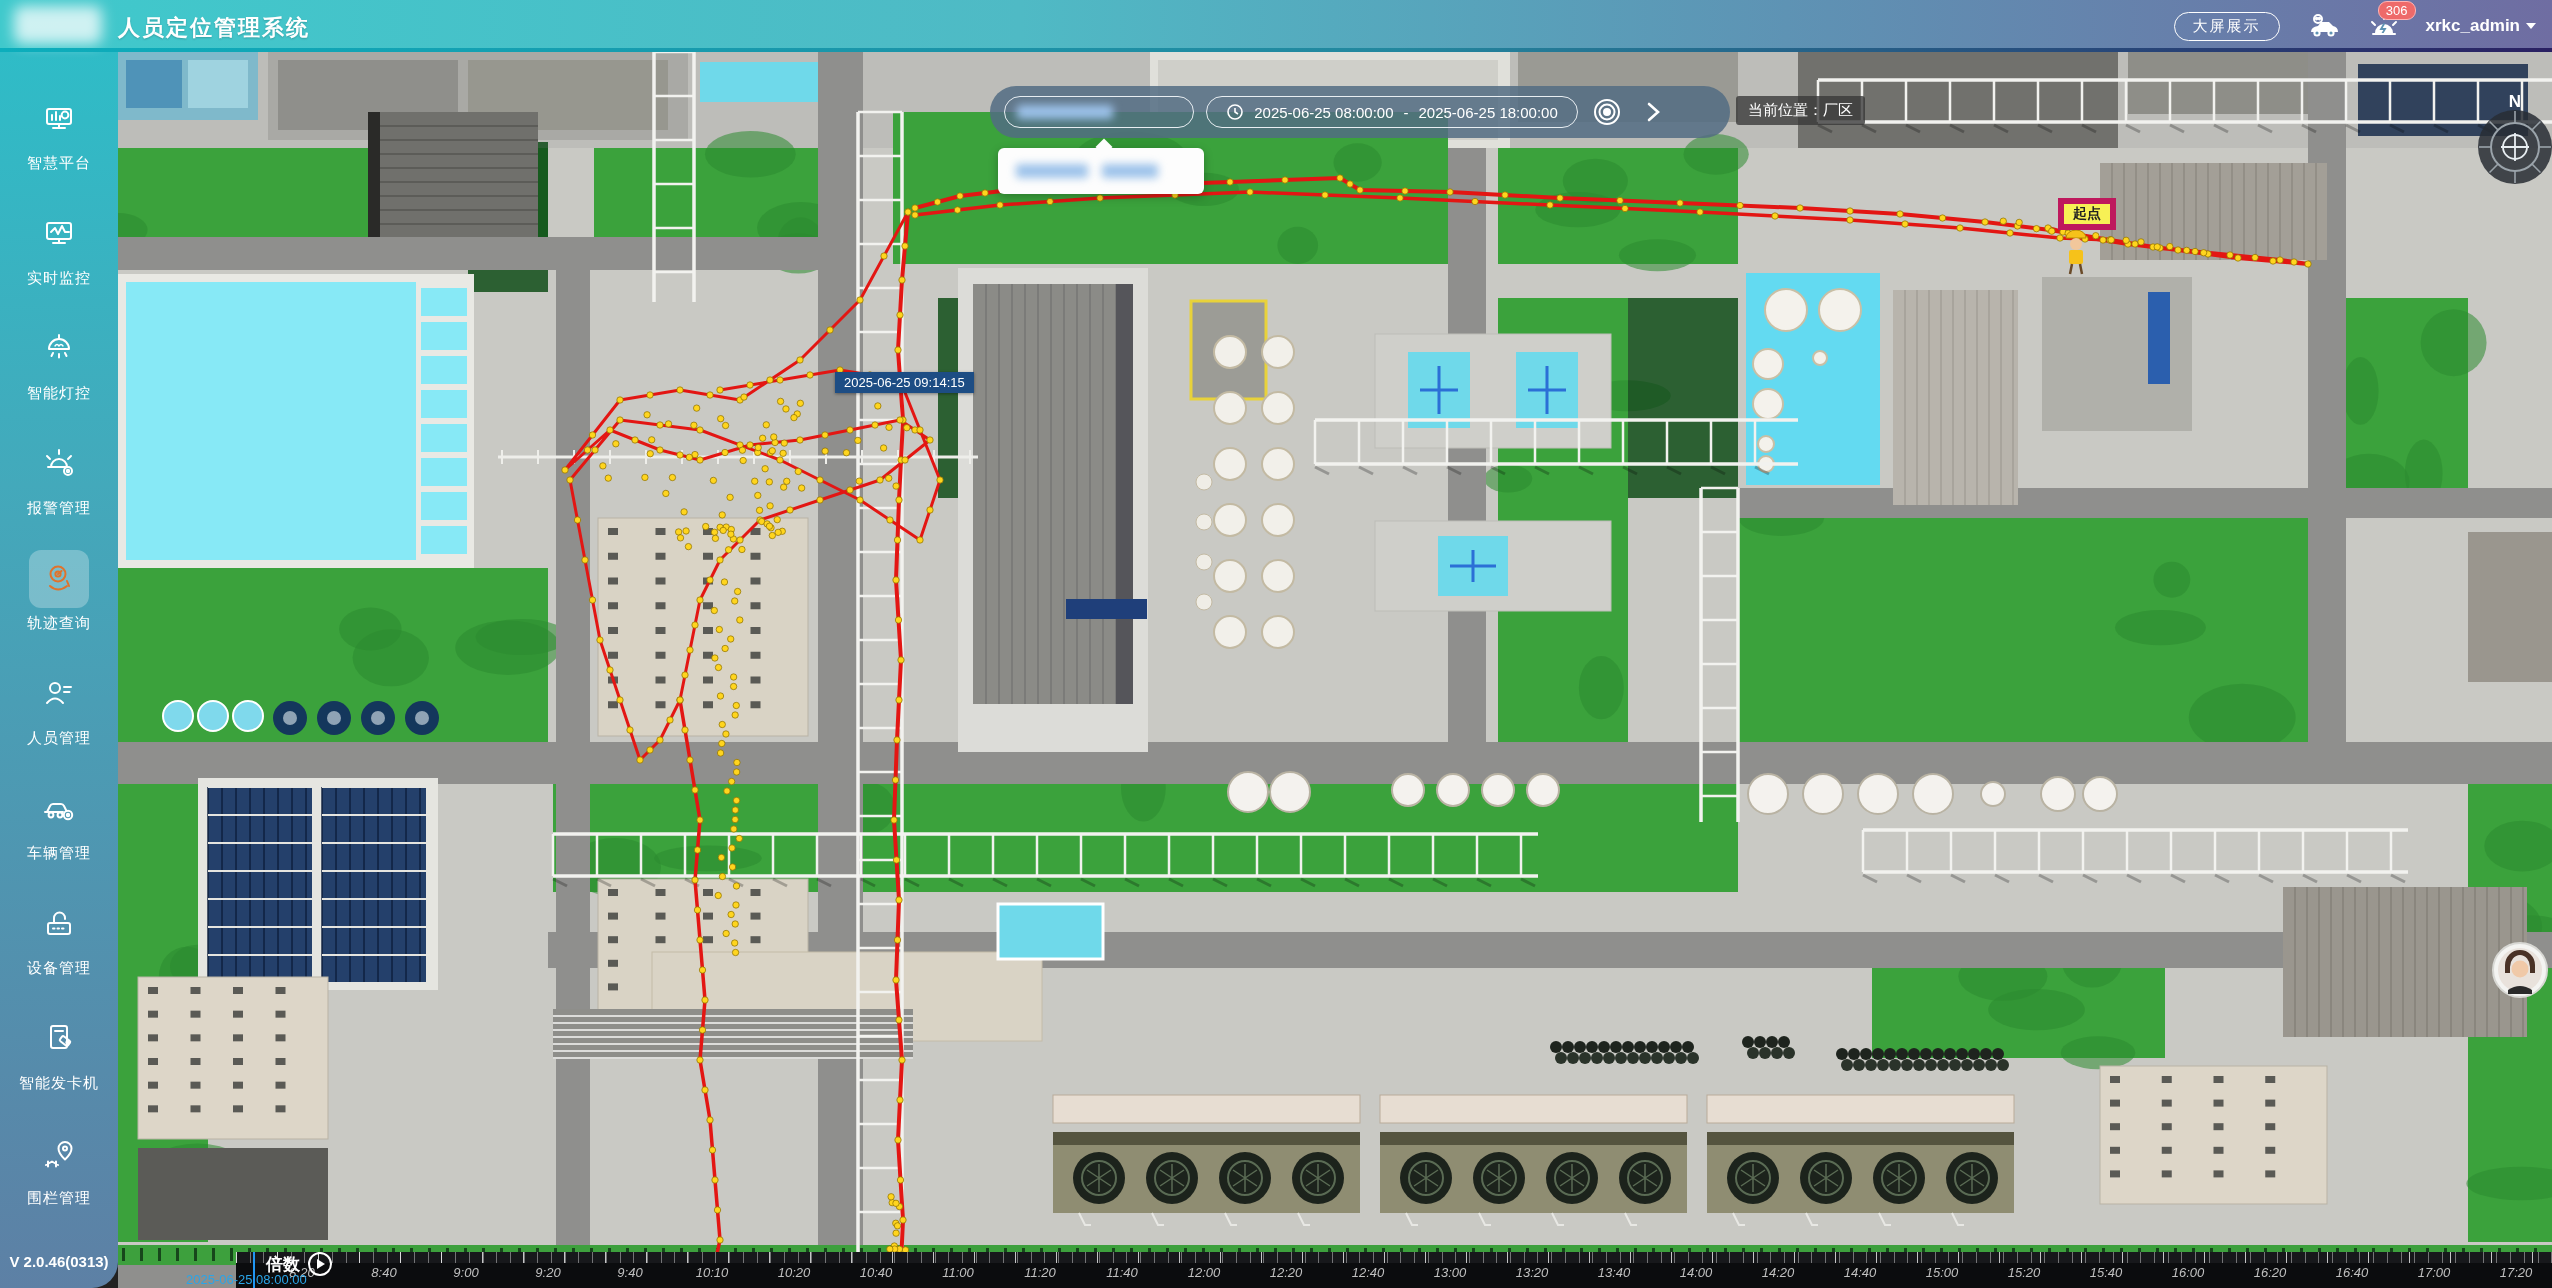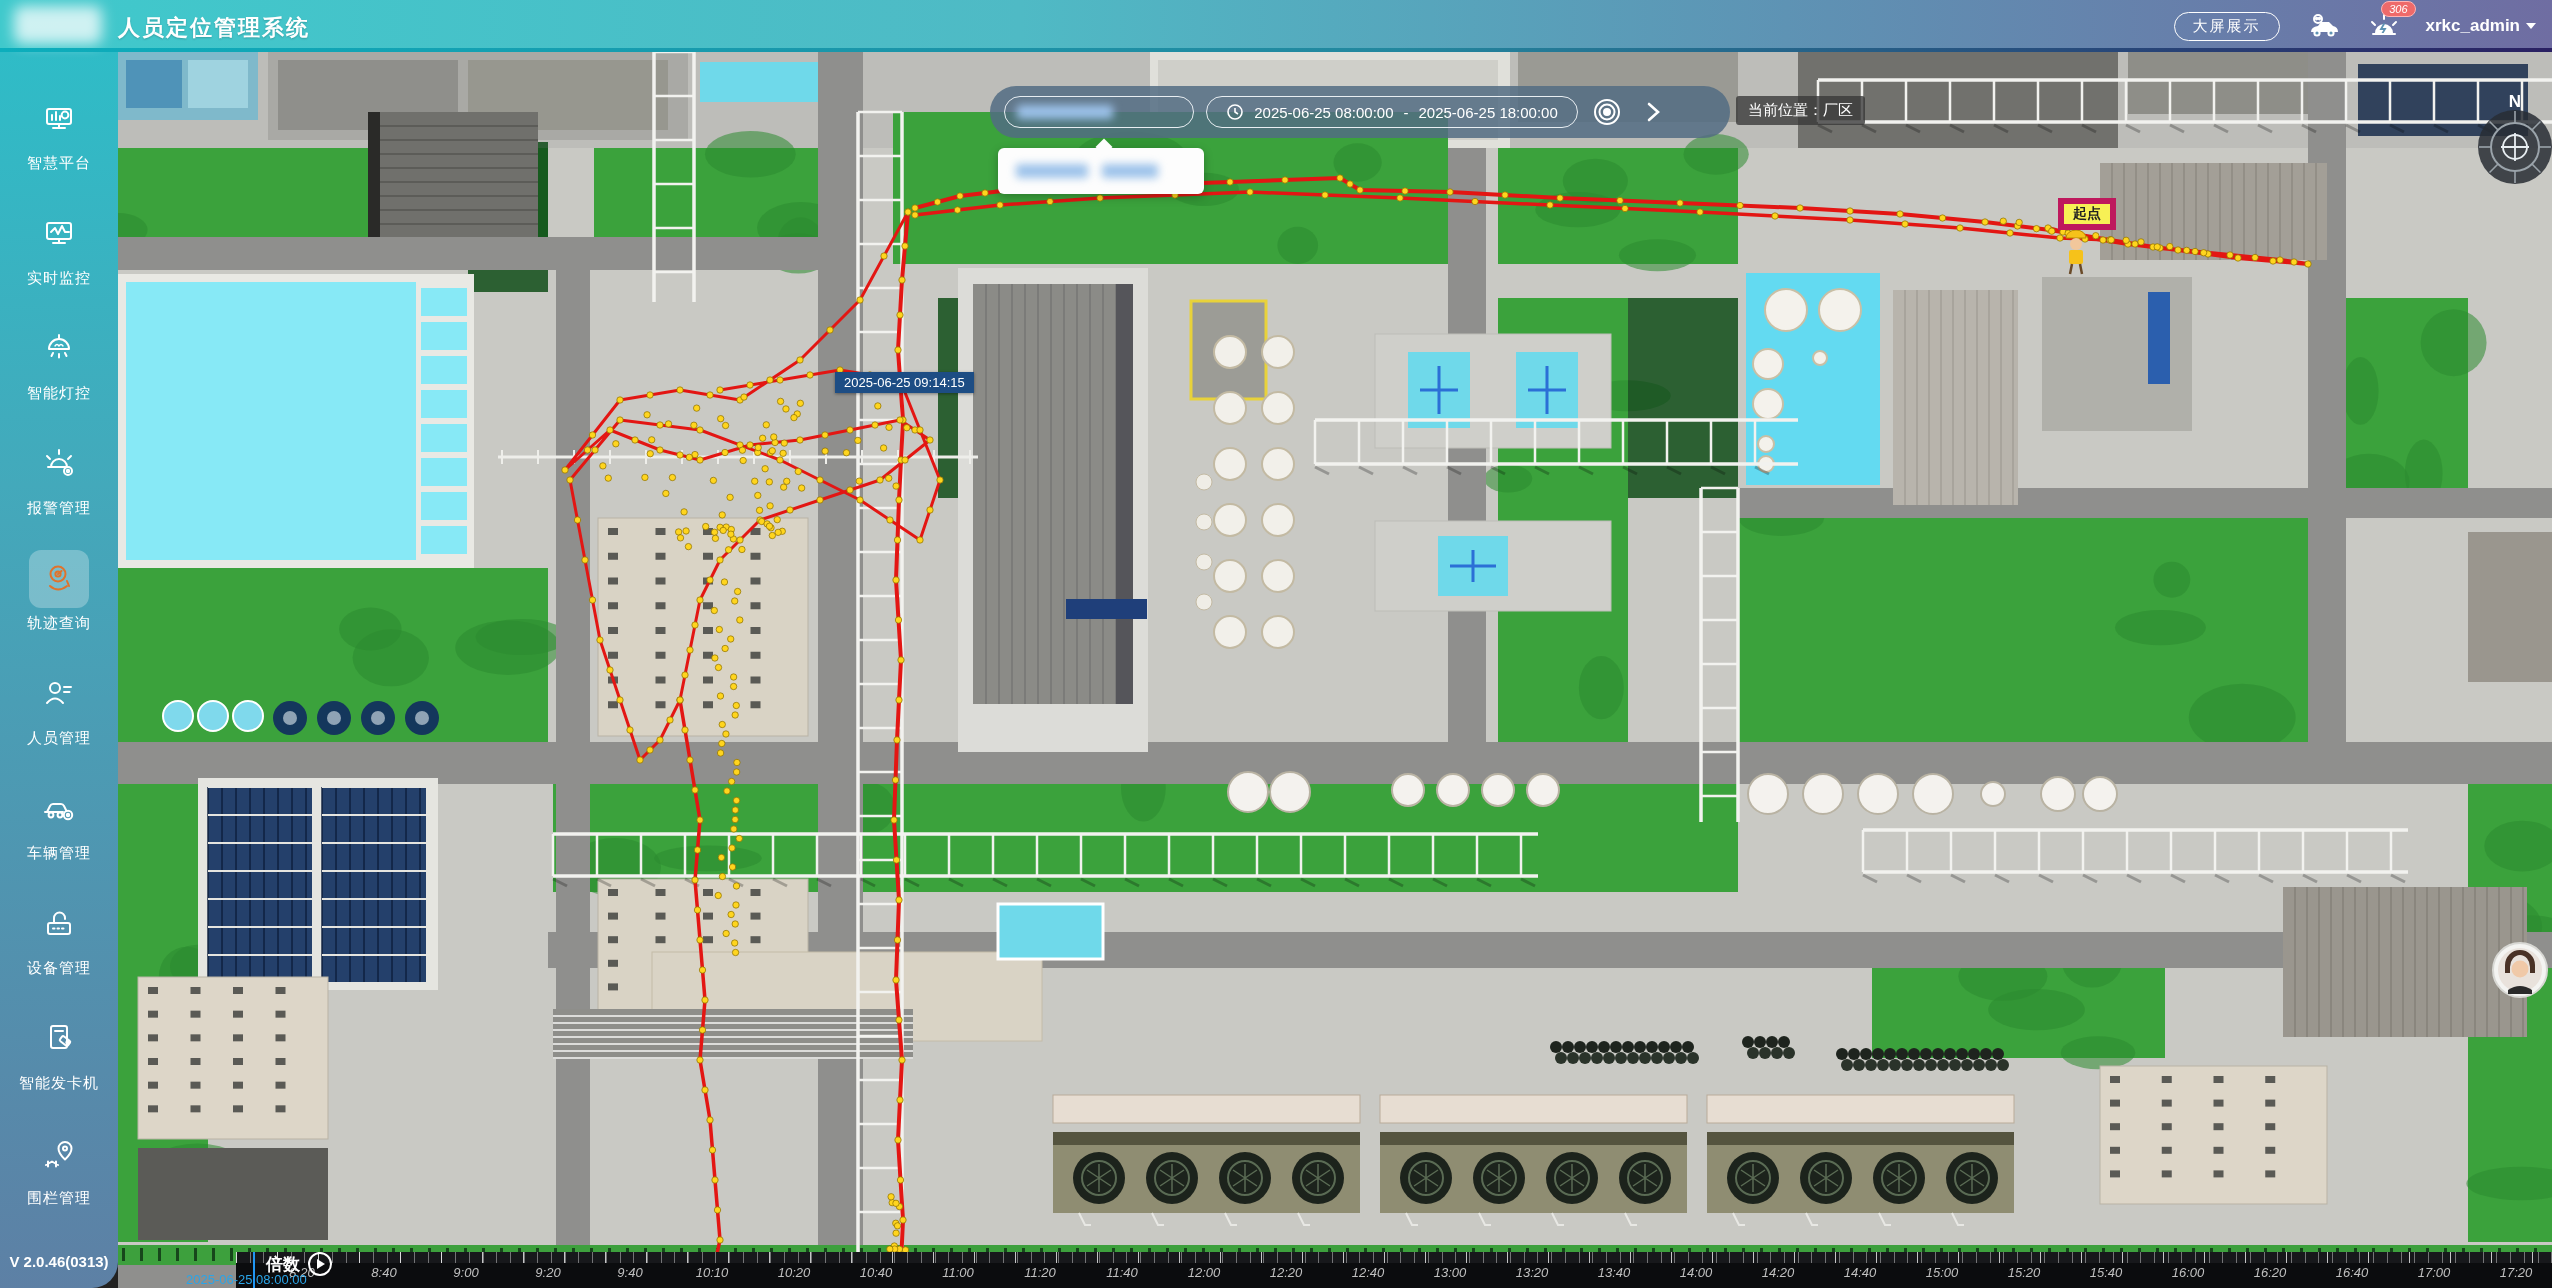--- a/index.html
+++ b/index.html
@@ -16,21 +16,21 @@
   .logo-blur { position:absolute; left:14px; top:6px; width:88px; height:38px;
     background:rgba(255,255,255,.75); filter:blur(7px); border-radius:8px; }
   .app-title { position:absolute; left:118px; top:13px; color:#fff; font-size:22px;
     font-weight:bold; letter-spacing:2px; text-shadow:0 1px 2px rgba(0,0,0,.2); }
   .header-right { position:absolute; right:16px; top:0; height:52px; display:flex;
     align-items:center; gap:26px; }
   .btn-bigscreen { border:1.5px solid #fff; border-radius:16px; color:#fff; font-size:15px;
     padding:4px 18px; background:transparent; cursor:pointer; letter-spacing:2px; }
   .hicon { position:relative; width:34px; height:34px; display:flex; align-items:center; justify-content:center; }
   .badge { position:absolute; top:-8px; right:-16px; background:#ee6a6a; color:#fff;
-    font-size:11px; border-radius:9px; padding:1px 7px; border:1px solid #ffb3b3;font-style:italic; }
+    font-size:13px; border-radius:9px; padding:1px 7px; border:1px solid #ffb3b3; }
   .username { color:#fff; font-size:17px; font-weight:bold; display:flex; align-items:center; gap:6px; cursor:pointer; }
   .caret { display:inline-block; width:0; height:0; border-left:5px solid transparent;
     border-right:5px solid transparent; border-top:6px solid #fff; }
 
   
   .sidebar { position:absolute; left:0; top:52px; width:118px; height:1236px; z-index:30;
     background:linear-gradient(180deg,#2fbcc7 0%,#43a9bb 35%,#5d80a5 100%);
     border-bottom-right-radius:26px; display:flex; flex-direction:column; }
   .side-items { flex:1; display:flex; flex-direction:column; padding-top:22px; }
   .side-item { height:115px; display:flex; flex-direction:column; align-items:center;

